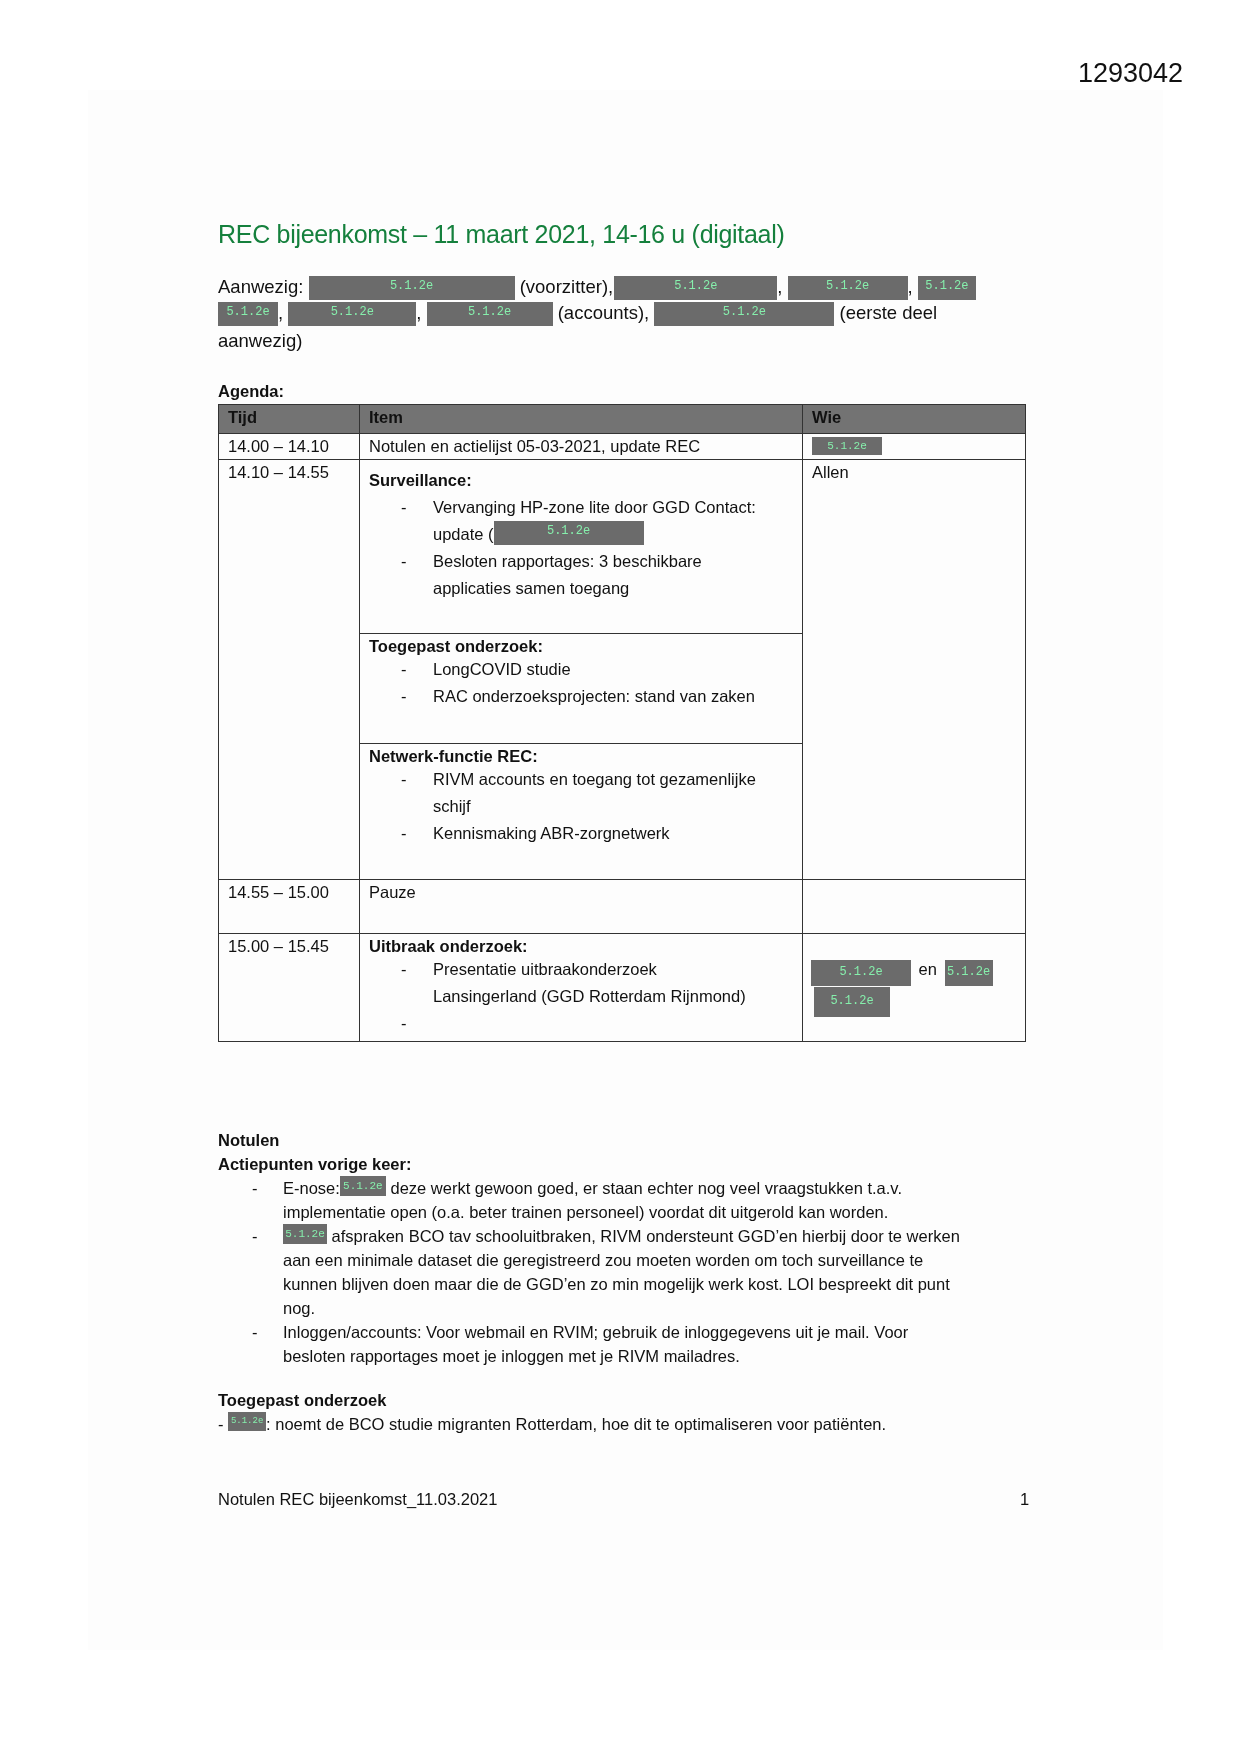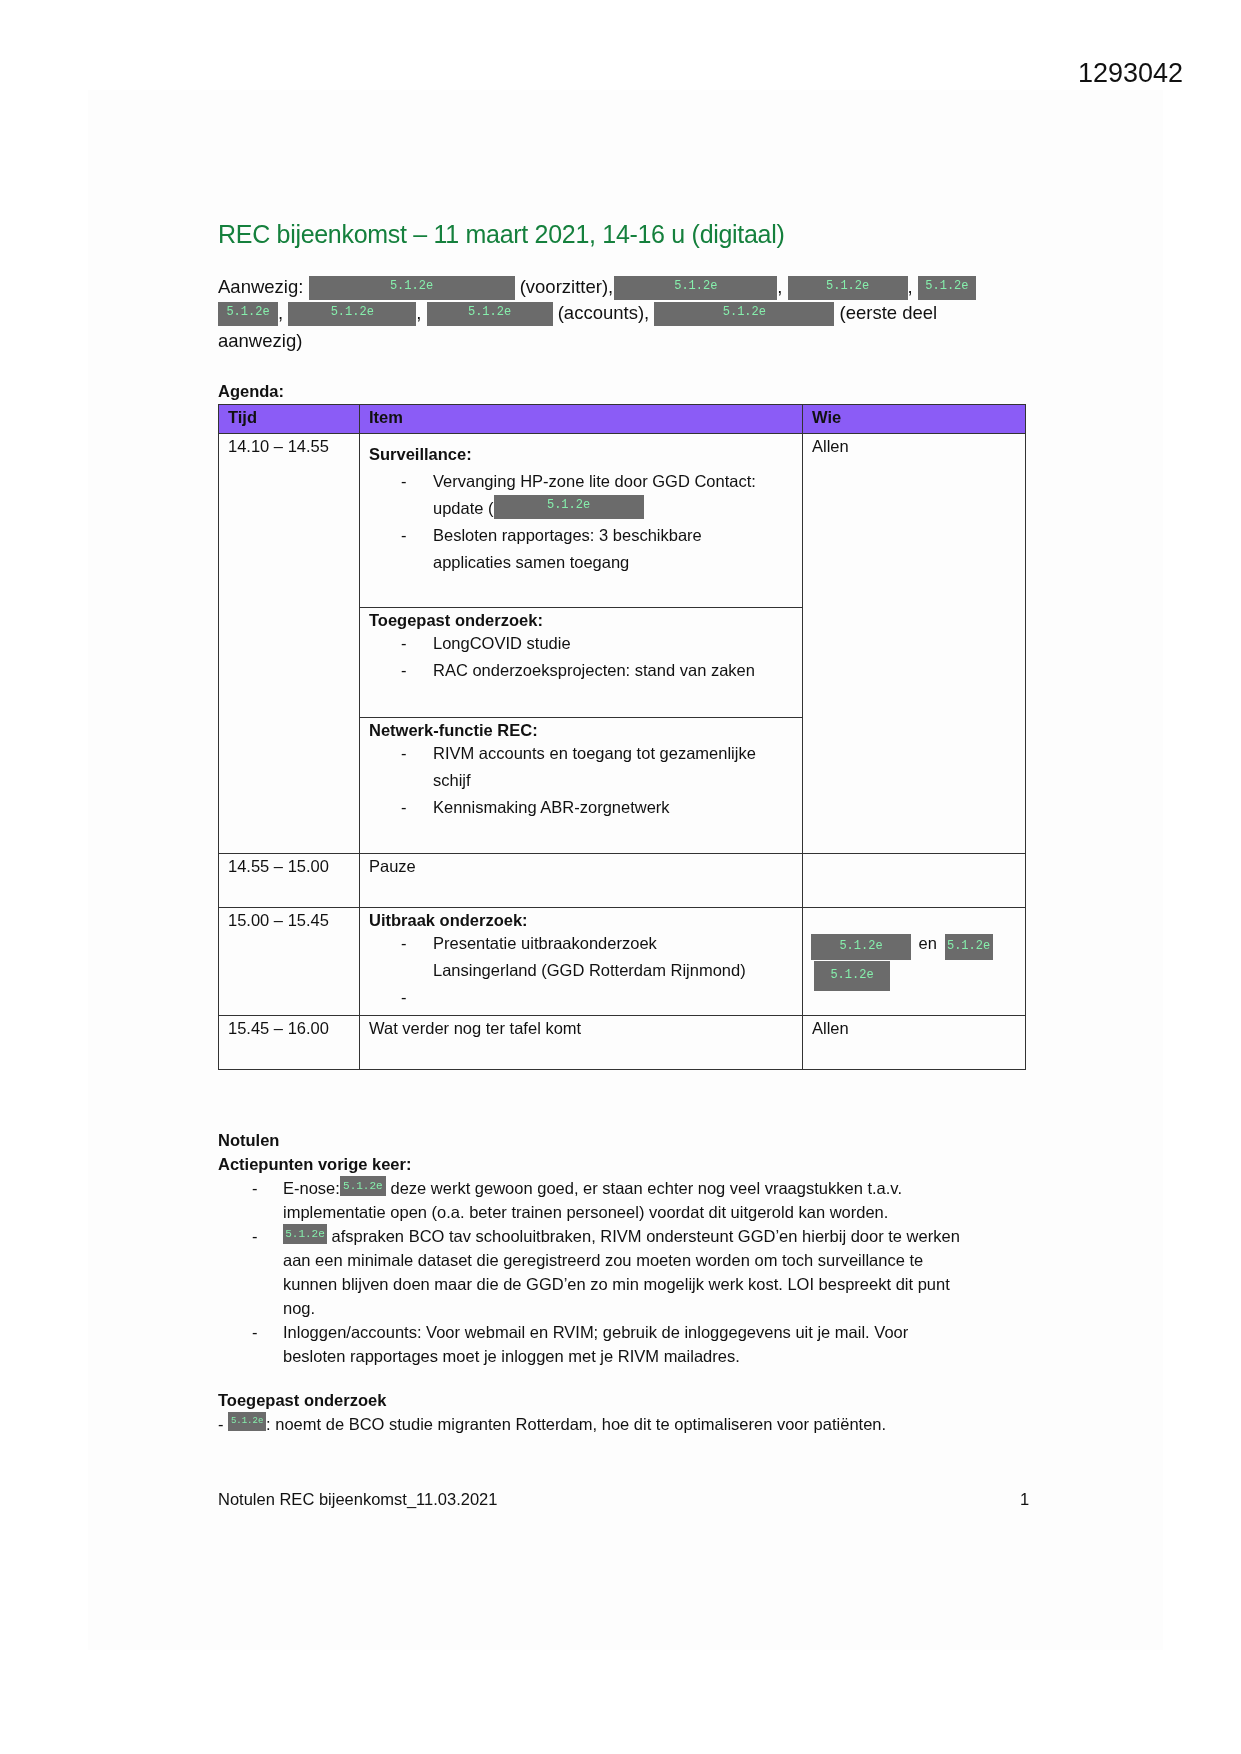--- a/index.html
+++ b/index.html
@@ -17,21 +17,21 @@
     text-align:center; vertical-align:top; height:24px; line-height:20px;
     font-family:Liberation Mono, monospace;
   }
   .red.small { height:18px; line-height:18px; font-size:11px; }
   .agenda-label { position:absolute; left:218px; top:382px; font-size:16.5px; font-weight:bold; }
   table.agenda {
     position:absolute; left:218px; top:404px; width:808px; border-collapse:collapse;
     font-size:16.5px;
   }
   table.agenda td, table.agenda th { border:1.3px solid #333; vertical-align:top; padding:3px 9px; text-align:left; }
-  table.agenda th { background:#8b5cf6; font-weight:bold; height:22px; }
+  table.agenda th { background:#737373; font-weight:bold; height:22px; }
   .c1 { width:122px; } .c2 { width:424px; } .c3 { width:204px; }
   .sub { border-top:1.3px solid #333; }
   .bold { font-weight:bold; }
   .bl { position:relative; padding-left:64px; line-height:27px; }
   .bl .dash { position:absolute; left:32px; top:0; }
   .sect { padding:3px 9px 0 9px; }
   .notes { position:absolute; left:218px; top:1128px; width:820px; font-size:16.5px; line-height:24px; }
   .nb { position:relative; padding-left:65px; }
   .nb .dash { position:absolute; left:34px; top:0; }
   .footer { position:absolute; left:218px; top:1490px; font-size:16.5px; }
@@ -67,20 +67,27 @@
   <div class="agenda-label">Agenda:</div>
 
   <table class="agenda">
     <tbody>
         <tr>
       <th class="c1">Tijd</th>
       <th class="c2">Item</th>
       <th class="c3">Wie</th>
     </tr>
     <tr>
+      <td>14.00 – 14.10</td>
+      <td>Notulen en actielijst 05-03-2021, update REC</td>
+      <td style="padding-top:3px;padding-bottom:2px;">
+        <span class="red small" style="width:70px;">5.1.2e</span>
+      </td>
+    </tr>
+    <tr>
       <td>14.10 – 14.55</td>
       <td style="padding:0;">
         <div class="sect" style="height:162px;margin-top:8px;">
           <div class="bold">Surveillance:</div>
           <div class="bl" style="margin-top:4px;"><span class="dash">-</span><span>Vervanging HP-zone lite door GGD Contact:</span></div>
           <div class="bl"><span>update (</span><span class="red" style="width:150px;height:24px;">5.1.2e</span></div>
           <div class="bl"><span class="dash">-</span><span>Besloten rapportages: 3 beschikbare</span></div>
           <div class="bl"><span>applicaties samen toegang</span></div>
         </div>
         <div class="sect sub" style="height:106px;">
@@ -110,25 +117,20 @@
         <div class="bl"><span>Lansingerland  (GGD Rotterdam Rijnmond)</span></div>
         <div class="bl"><span class="dash">-</span><span></span></div>
       </td>
       <td style="padding-top:26px;">
         <span class="red" style="width:100px;height:26px;line-height:24px;margin-left:-1px;">5.1.2e</span>
         <span style="margin:0 3px;">en</span>
         <span class="red" style="width:48px;height:26px;line-height:24px;">5.1.2e</span>
         <div style="margin-top:1px;"><span class="red" style="width:76px;height:30px;line-height:28px;margin-left:2px;">5.1.2e</span></div>
       </td>
     </tr>
-    <tr style="height:54px;">
-      <td>15.45 – 16.00</td>
-      <td>Wat verder nog ter tafel komt</td>
-      <td>Allen</td>
-    </tr>
   </tbody>
     </table>
 
   <div class="notes">
     <div class="bold">Notulen</div>
     <div class="bold">Actiepunten vorige keer:</div>
     <div class="nb">
       <span class="dash">-</span>
       <span>E-nose:</span><span class="red small" style="width:46px;height:20px;line-height:20px;">5.1.2e</span><span> deze werkt gewoon goed, er staan echter nog veel vraagstukken t.a.v.</span>
       <div>implementatie open (o.a. beter trainen personeel) voordat dit uitgerold kan worden.</div>

